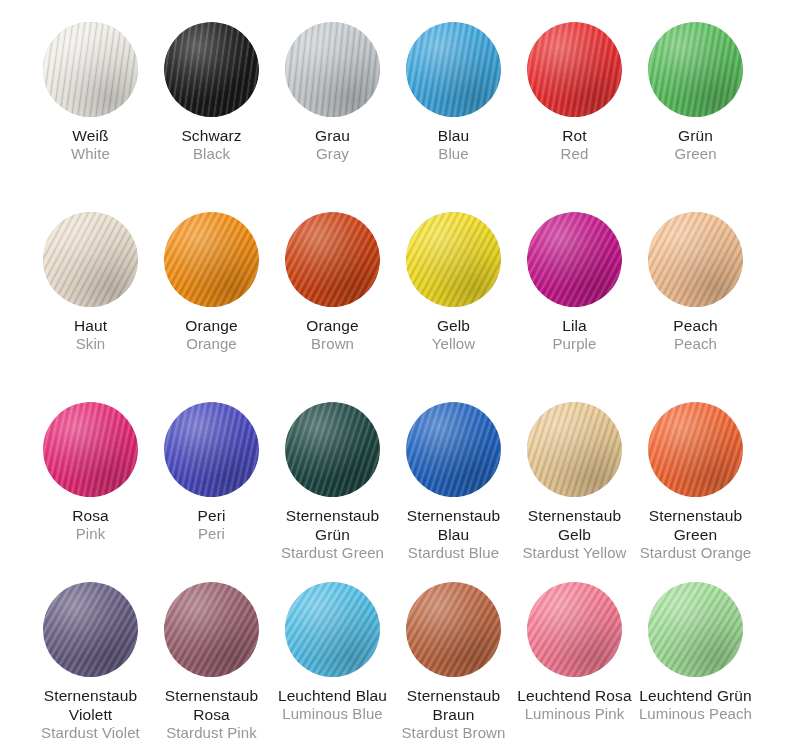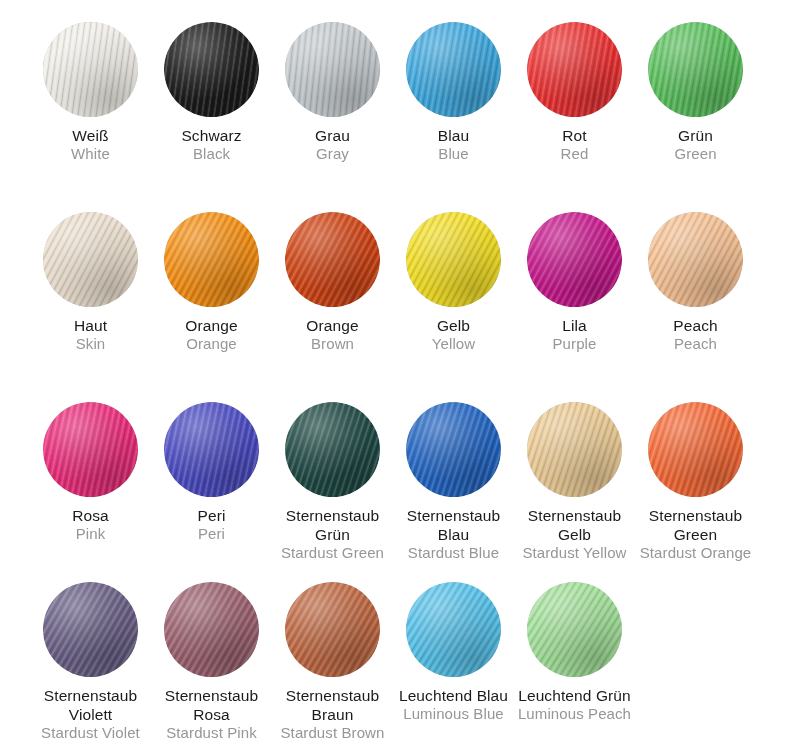--- a/index.html
+++ b/index.html
@@ -367,41 +367,54 @@
         </div>
       </div>
       <div class="swatch-labels">
         <span class="label-de">Sternenstaub Rosa</span>
         <span class="label-en">Stardust Pink</span>
       </div>
     </div>
     <div class="swatch-cell">
       <div class="swatch-disc-wrap">
         <div class="swatch-disc">
+          <div class="disc-fill" style="background-color: rgb(85, 194, 234);"></div>
+          <div class="disc-ribs" style="transform: rotate(32deg);"></div>
+          <div class="disc-shade"></div>
+        </div>
+      </div>
+      <div class="swatch-labels">
+        <span class="label-de">Leuchtend Blau</span>
+        <span class="label-en">Luminous Blue</span>
+      </div>
+    </div>
+    <div class="swatch-cell">
+      <div class="swatch-disc-wrap">
+        <div class="swatch-disc">
           <div class="disc-fill" style="background-color: rgb(192, 105, 67);"></div>
           <div class="disc-ribs" style="transform: rotate(30deg);"></div>
           <div class="disc-shade"></div>
         </div>
       </div>
       <div class="swatch-labels">
         <span class="label-de">Sternenstaub Braun</span>
         <span class="label-en">Stardust Brown</span>
       </div>
     </div>
     <div class="swatch-cell">
       <div class="swatch-disc-wrap">
         <div class="swatch-disc">
-          <div class="disc-fill" style="background-color: rgb(85, 194, 234);"></div>
+          <div class="disc-fill" style="background-color: rgb(250, 125, 150);"></div>
           <div class="disc-ribs" style="transform: rotate(32deg);"></div>
           <div class="disc-shade"></div>
         </div>
       </div>
       <div class="swatch-labels">
-        <span class="label-de">Leuchtend Blau</span>
-        <span class="label-en">Luminous Blue</span>
+        <span class="label-de">Leuchtend Rosa</span>
+        <span class="label-en">Luminous Pink</span>
       </div>
     </div>
     <div class="swatch-cell">
       <div class="swatch-disc-wrap">
         <div class="swatch-disc">
           <div class="disc-fill" style="background-color: rgb(162, 224, 153);"></div>
           <div class="disc-ribs" style="transform: rotate(32deg);"></div>
           <div class="disc-shade"></div>
         </div>
       </div>

